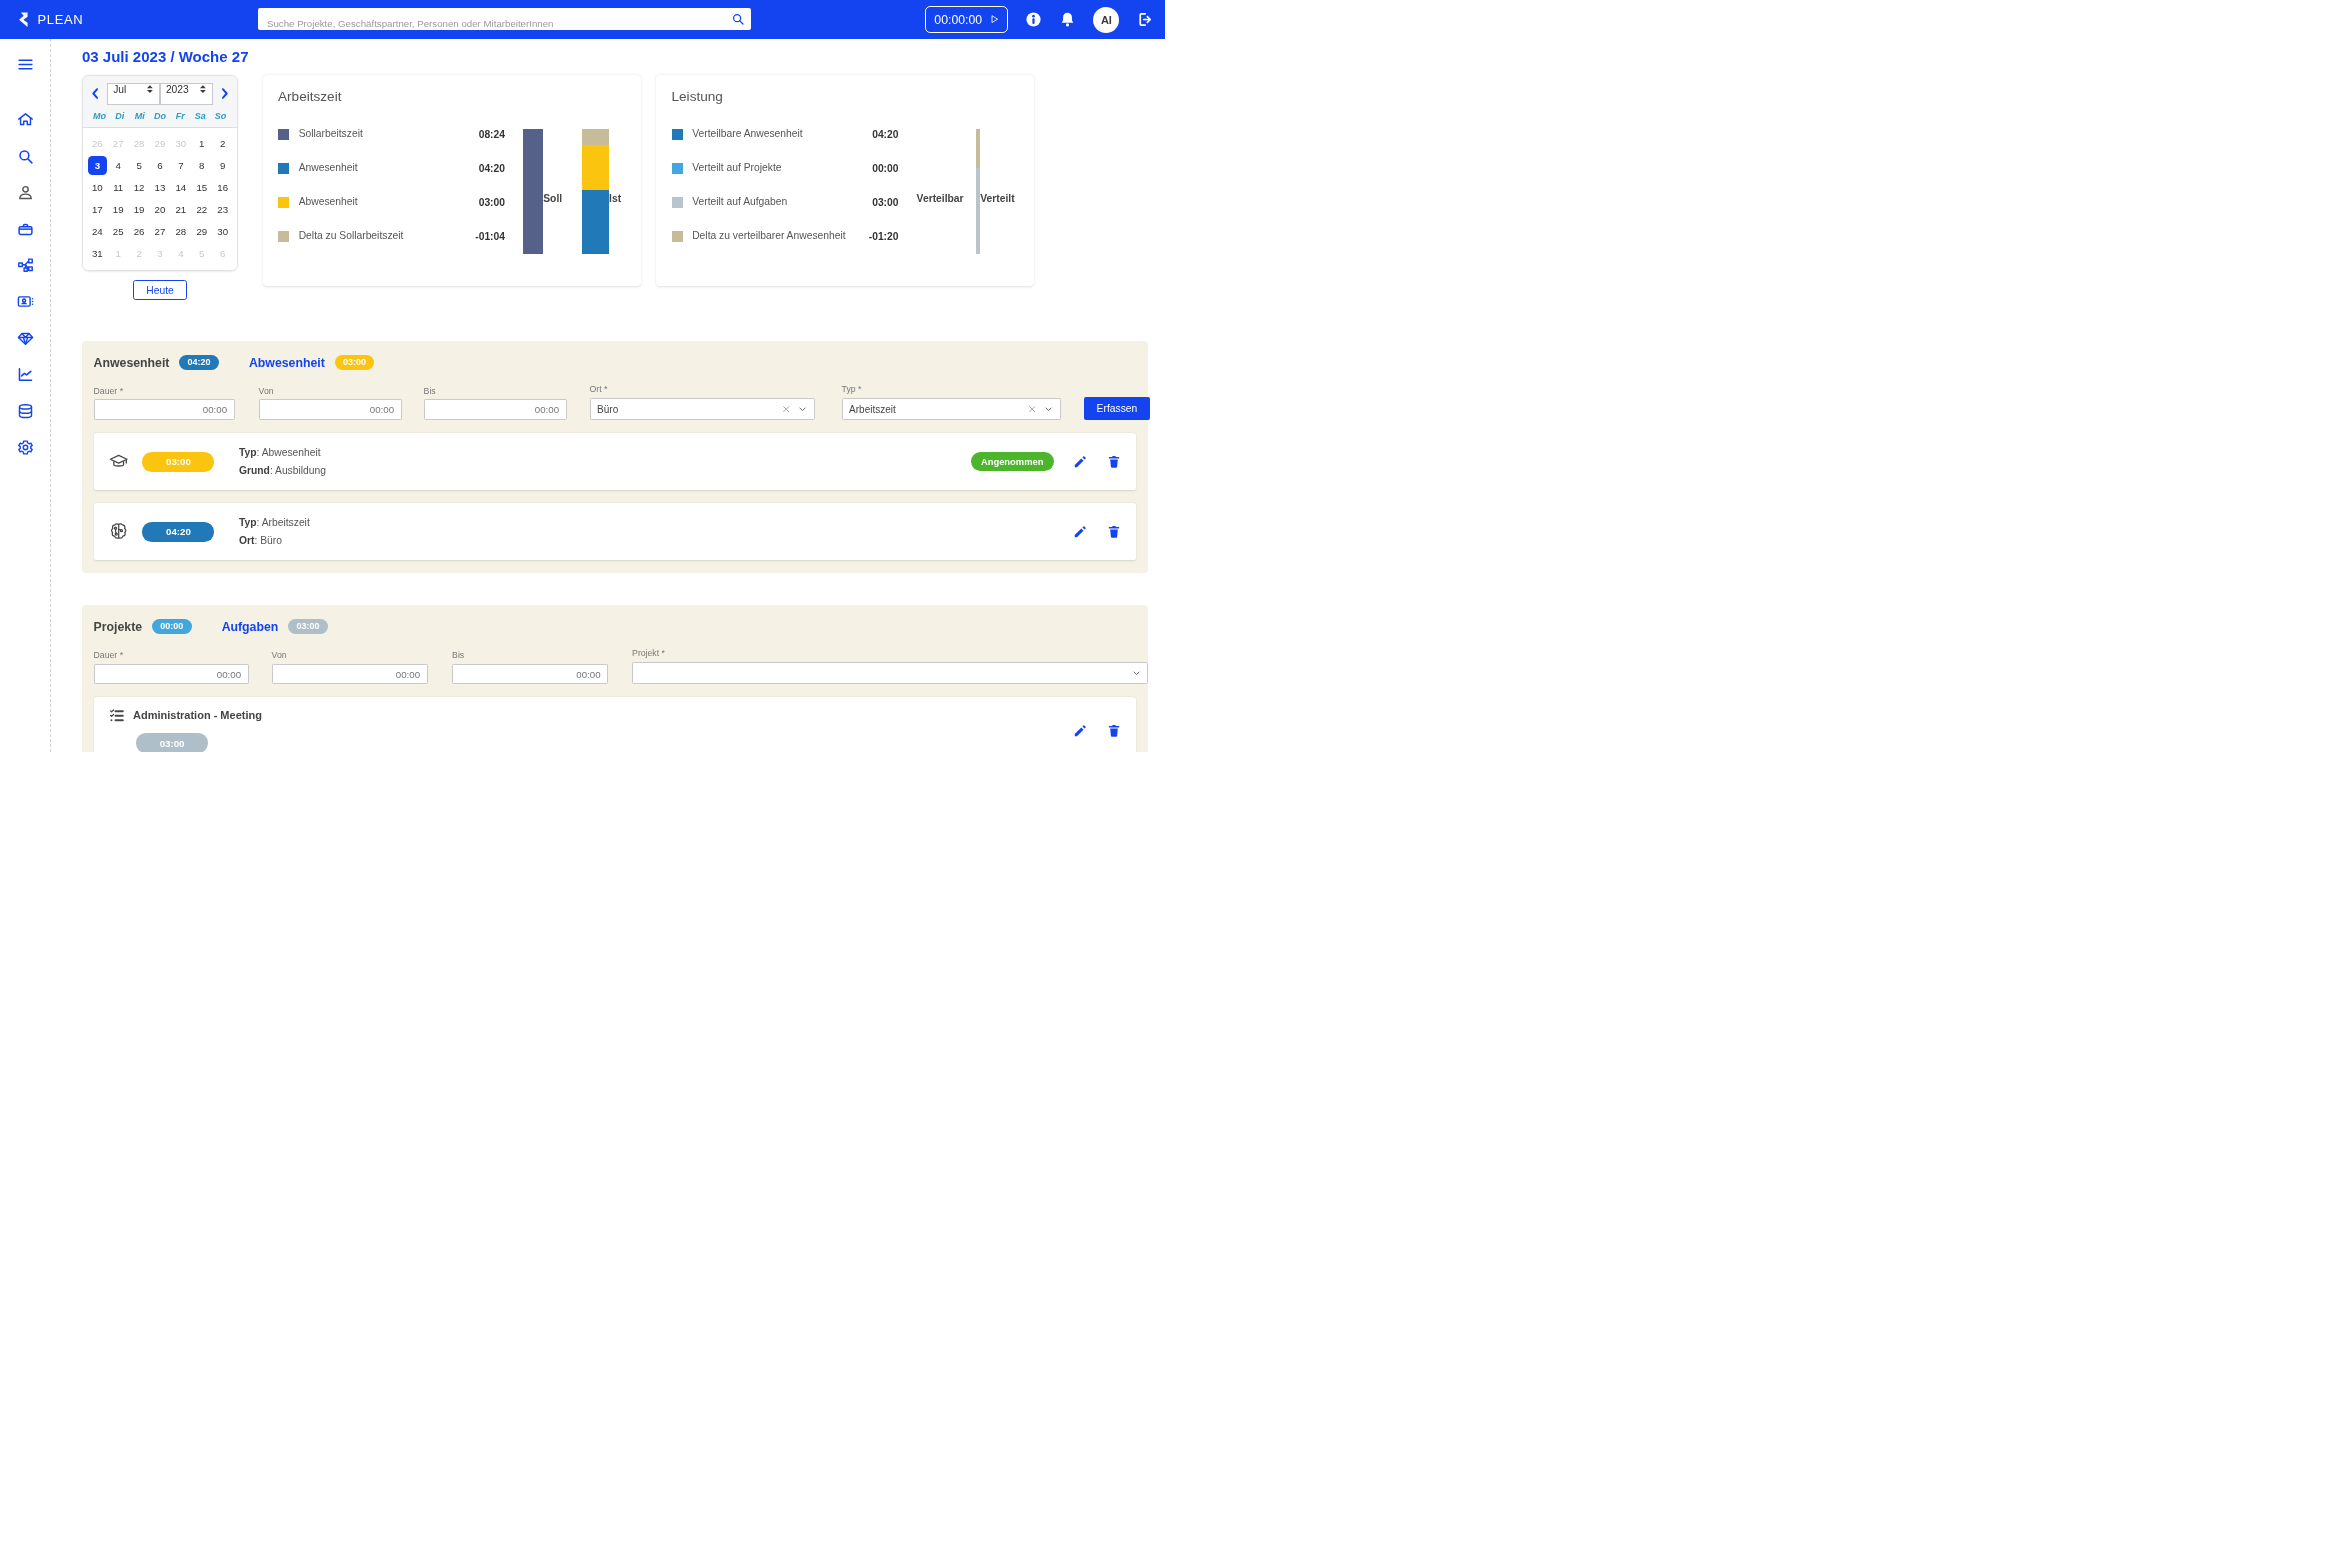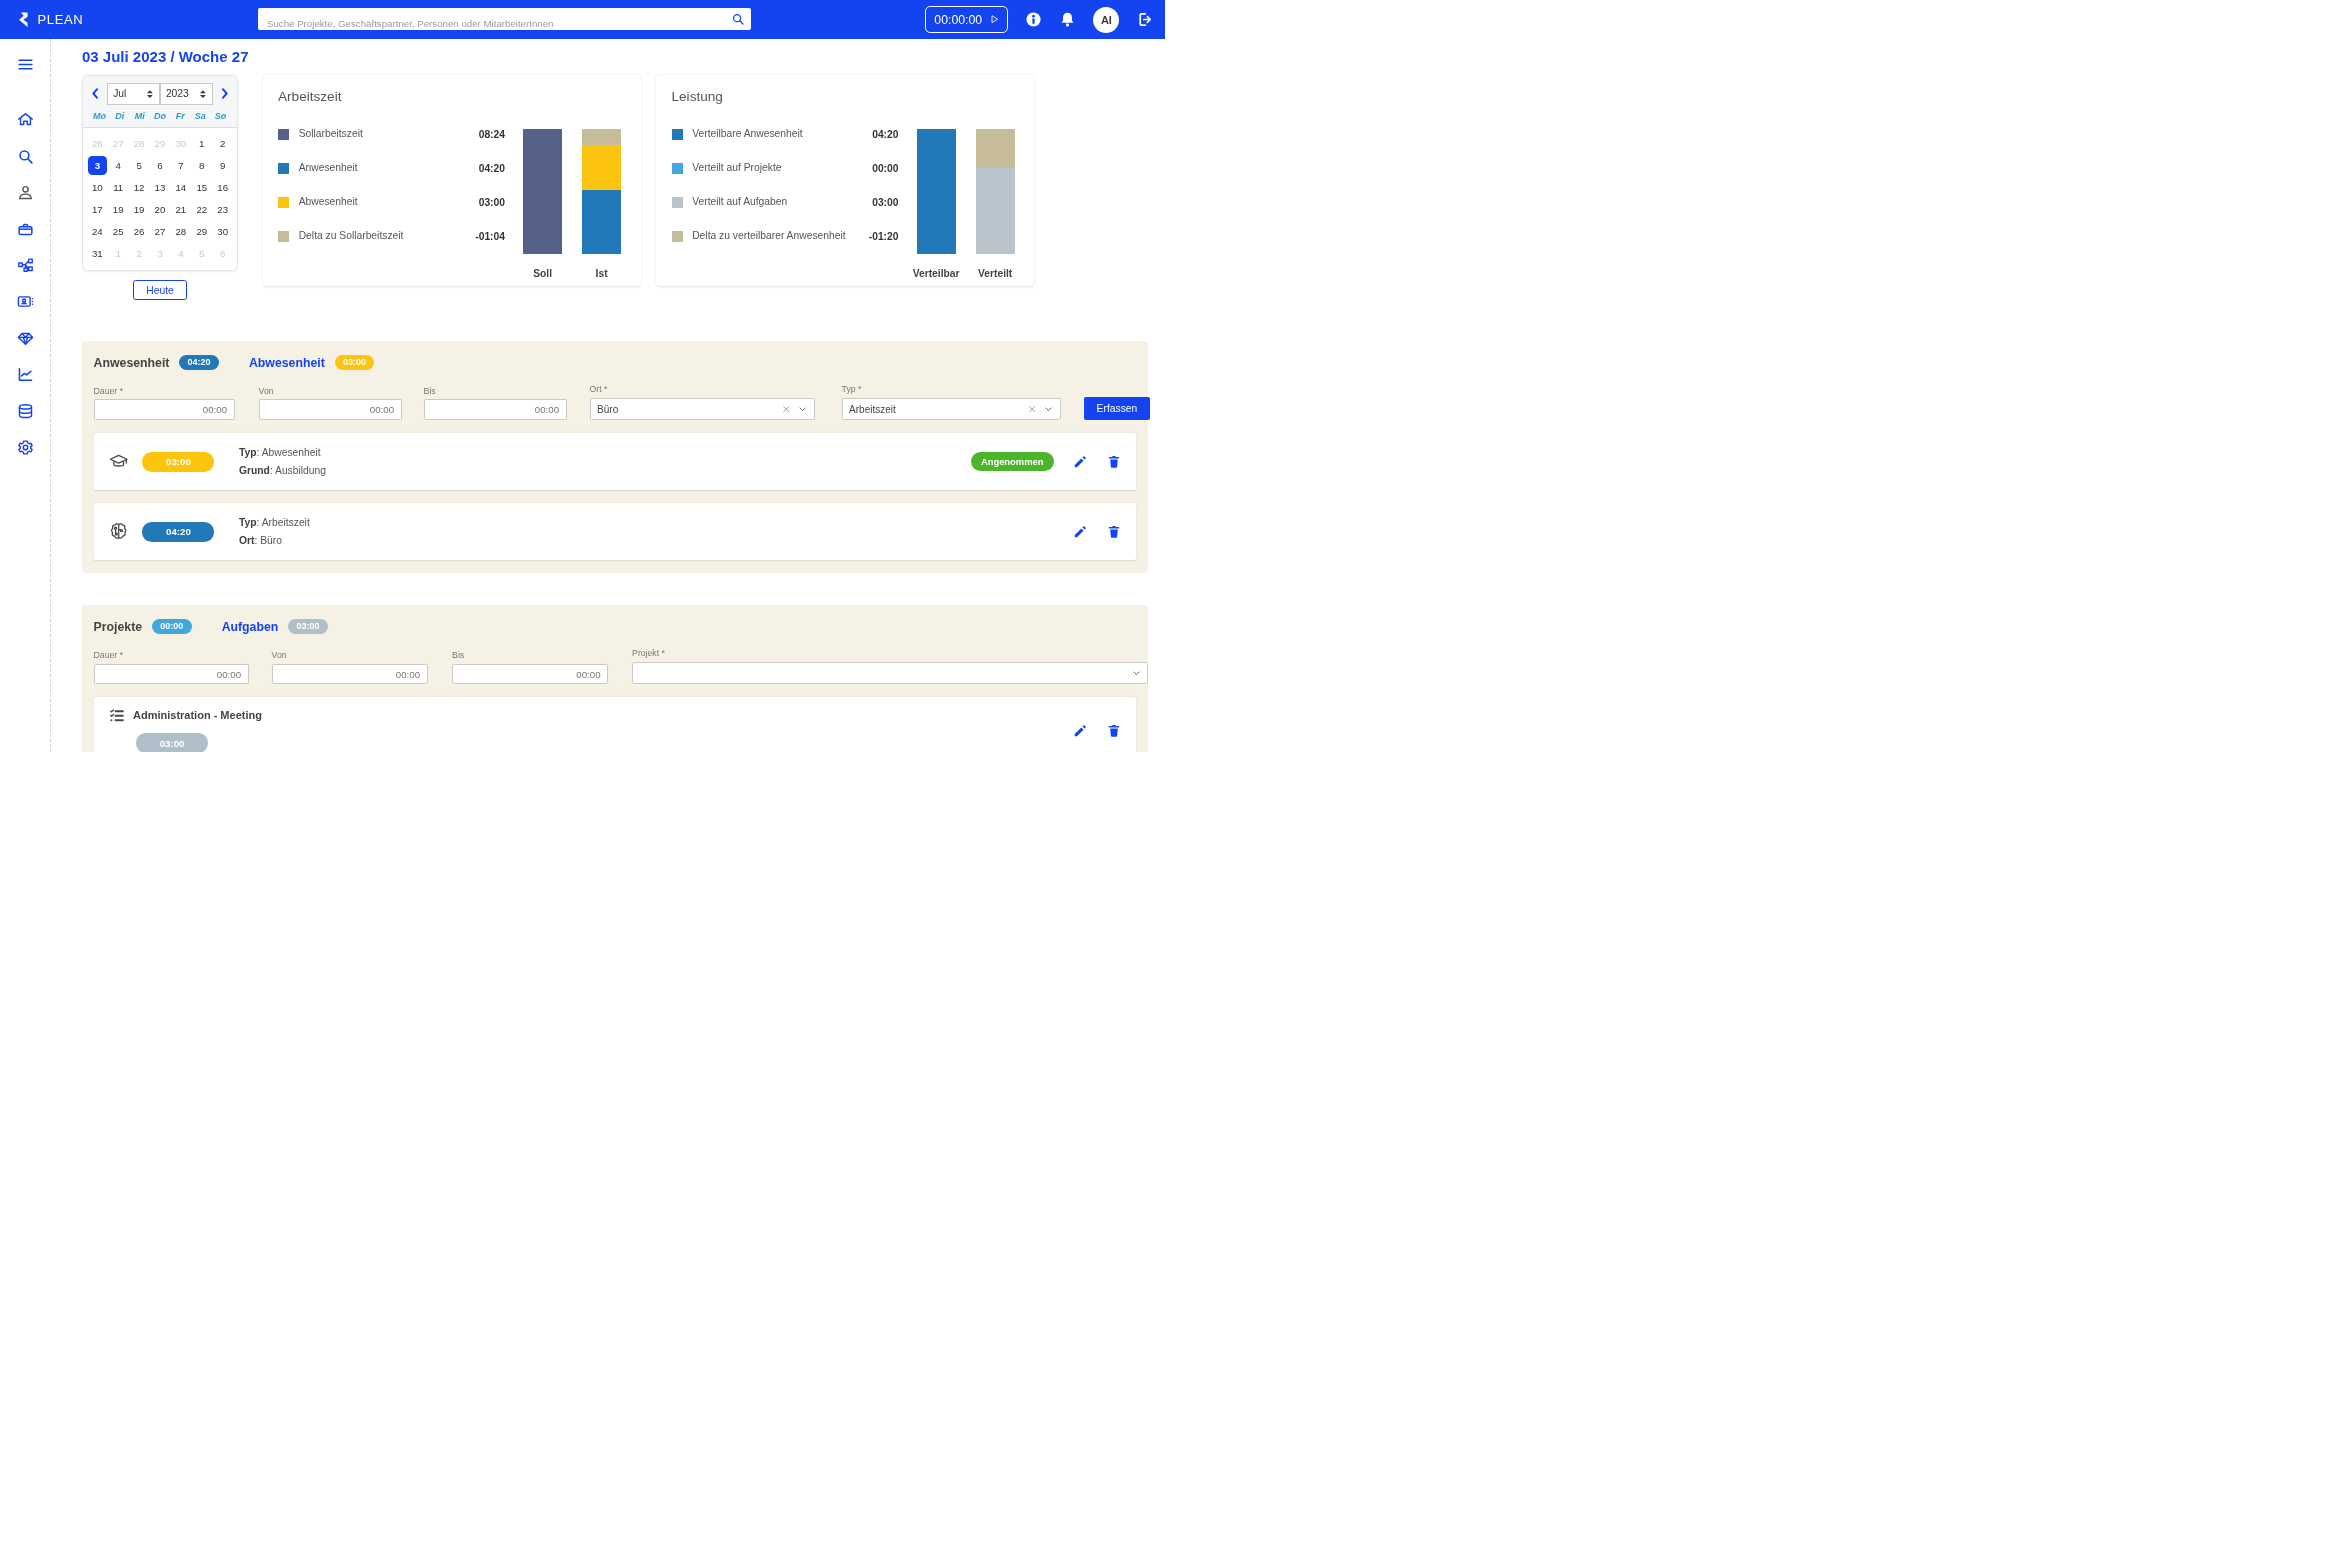--- a/index.html
+++ b/index.html
@@ -32,40 +32,40 @@
   h1.page-title { color:var(--brand-blue); font-size:15px; font-weight:bold; margin:1.3px 0 10.3px; }
   .toprow { display:flex; align-items:flex-start; }
 
   
   .cal-col { width:156px; margin-right:24.5px; flex:none; }
   .calendar { background:#fff; border:0.6px solid #e3e3e3; border-radius:6.5px; overflow:hidden; box-shadow:0 0.6px 1.9px rgba(0,0,0,.08); }
   .cal-head { background:#f4f6f8; border-bottom:0.6px solid #ddd; padding:6.5px 5.2px 1.3px; }
   .cal-nav { display:flex; align-items:center; gap:4.5px; padding:0 1.3px 5.2px; }
   .cal-nav .chv { width:13px; height:13px; color:var(--brand-blue); cursor:pointer; flex:none; }
   .selgroup { display:flex; flex:1; }
-  .sel { background:#fff; border:0.6px solid #c9c9c9; height:22px; flex:1; display:flex; align-items:center; justify-content:space-between; padding:0 5.2px; font-size:10.3px; color:#333; cursor:pointer; }
+  .sel { background:#fff; border:0.6px solid #c9c9c9; height:22px; flex:1; display:flex; justify-content:space-between; padding:0 5.2px; font-size:10.3px; color:#333; cursor:pointer; }
   .sel + .sel { margin-left:-0.6px; }
   .sel .spin { width:7.8px; height:10.3px; flex:none; }
   .cal-wd { display:grid; grid-template-columns:repeat(7,1fr); text-align:center; font-style:italic; font-weight:bold; color:var(--weekday-teal); font-size:9px; padding:1.3px 1.3px 4.5px; }
   .cal-days { display:grid; grid-template-columns:repeat(7,1fr); row-gap:2.6px; padding:5.8px 3.9px 6.5px; background:#fff; text-align:center; font-size:9.7px; color:#333; }
   .day { height:19.4px; line-height:19.4px; cursor:pointer; }
   .day.muted { color:#c9c9c9; }
   .day.selected { background:var(--brand-blue); color:#fff; border-radius:4.5px; width:19.4px; margin:0 auto; font-weight:bold; }
   .heute { display:block; margin:9.7px auto 0; background:#fff; color:var(--brand-blue); border:0.6px solid var(--brand-blue); border-radius:2.6px; font-size:10.3px; padding:3.2px 12.3px; cursor:pointer; font-family:"Liberation Sans",sans-serif; }
 
   
   .chart-card { width:378px; height:211px; background:#fff; border-radius:3.9px; box-shadow:0 0.6px 2.6px rgba(0,0,0,.13); padding:14px 15.5px; position:relative; margin-right:15.5px; flex:none; }
   .chart-card h2 { font-size:13.6px; color:#555; font-weight:normal; }
   .legend { margin-top:23px; width:227px; }
   .lrow { display:flex; align-items:center; margin-bottom:19px; min-height:15px; }
   .lswatch { width:11px; height:11px; margin-right:9.7px; flex:none; }
   .llabel { flex:1; font-size:10.3px; color:#555; line-height:1.25; padding-right:5.2px; }
   .lvalue { font-size:10.3px; font-weight:bold; color:#333; white-space:nowrap; }
   .bars { position:absolute; top:54px; right:19.4px; display:flex; gap:20px; }
-  .barcol { width:39px; display:flex; flex-direction:column; align-items:center; }
+  .barcol { width:39px; display:flex; flex-direction:row; align-items:center; }
   .barstack { height:125px; width:39px; display:flex; flex-direction:column; justify-content:flex-end; }
   .barlabel { margin-top:14px; font-weight:bold; color:#444; font-size:10.3px; white-space:nowrap; }
 
   
   .panel { background:var(--section-beige); border-radius:3.9px; margin-top:41px; padding:14px 11.6px 13px; }
   .panel.projects { margin-top:32px; }
   .tabs { display:flex; gap:30px; align-items:center; }
   .tab { display:flex; align-items:center; gap:9.7px; cursor:pointer; }
   .tab-label { font-size:12.3px; font-weight:bold; color:#454545; }
   .tab.link .tab-label { color:var(--brand-blue); }

